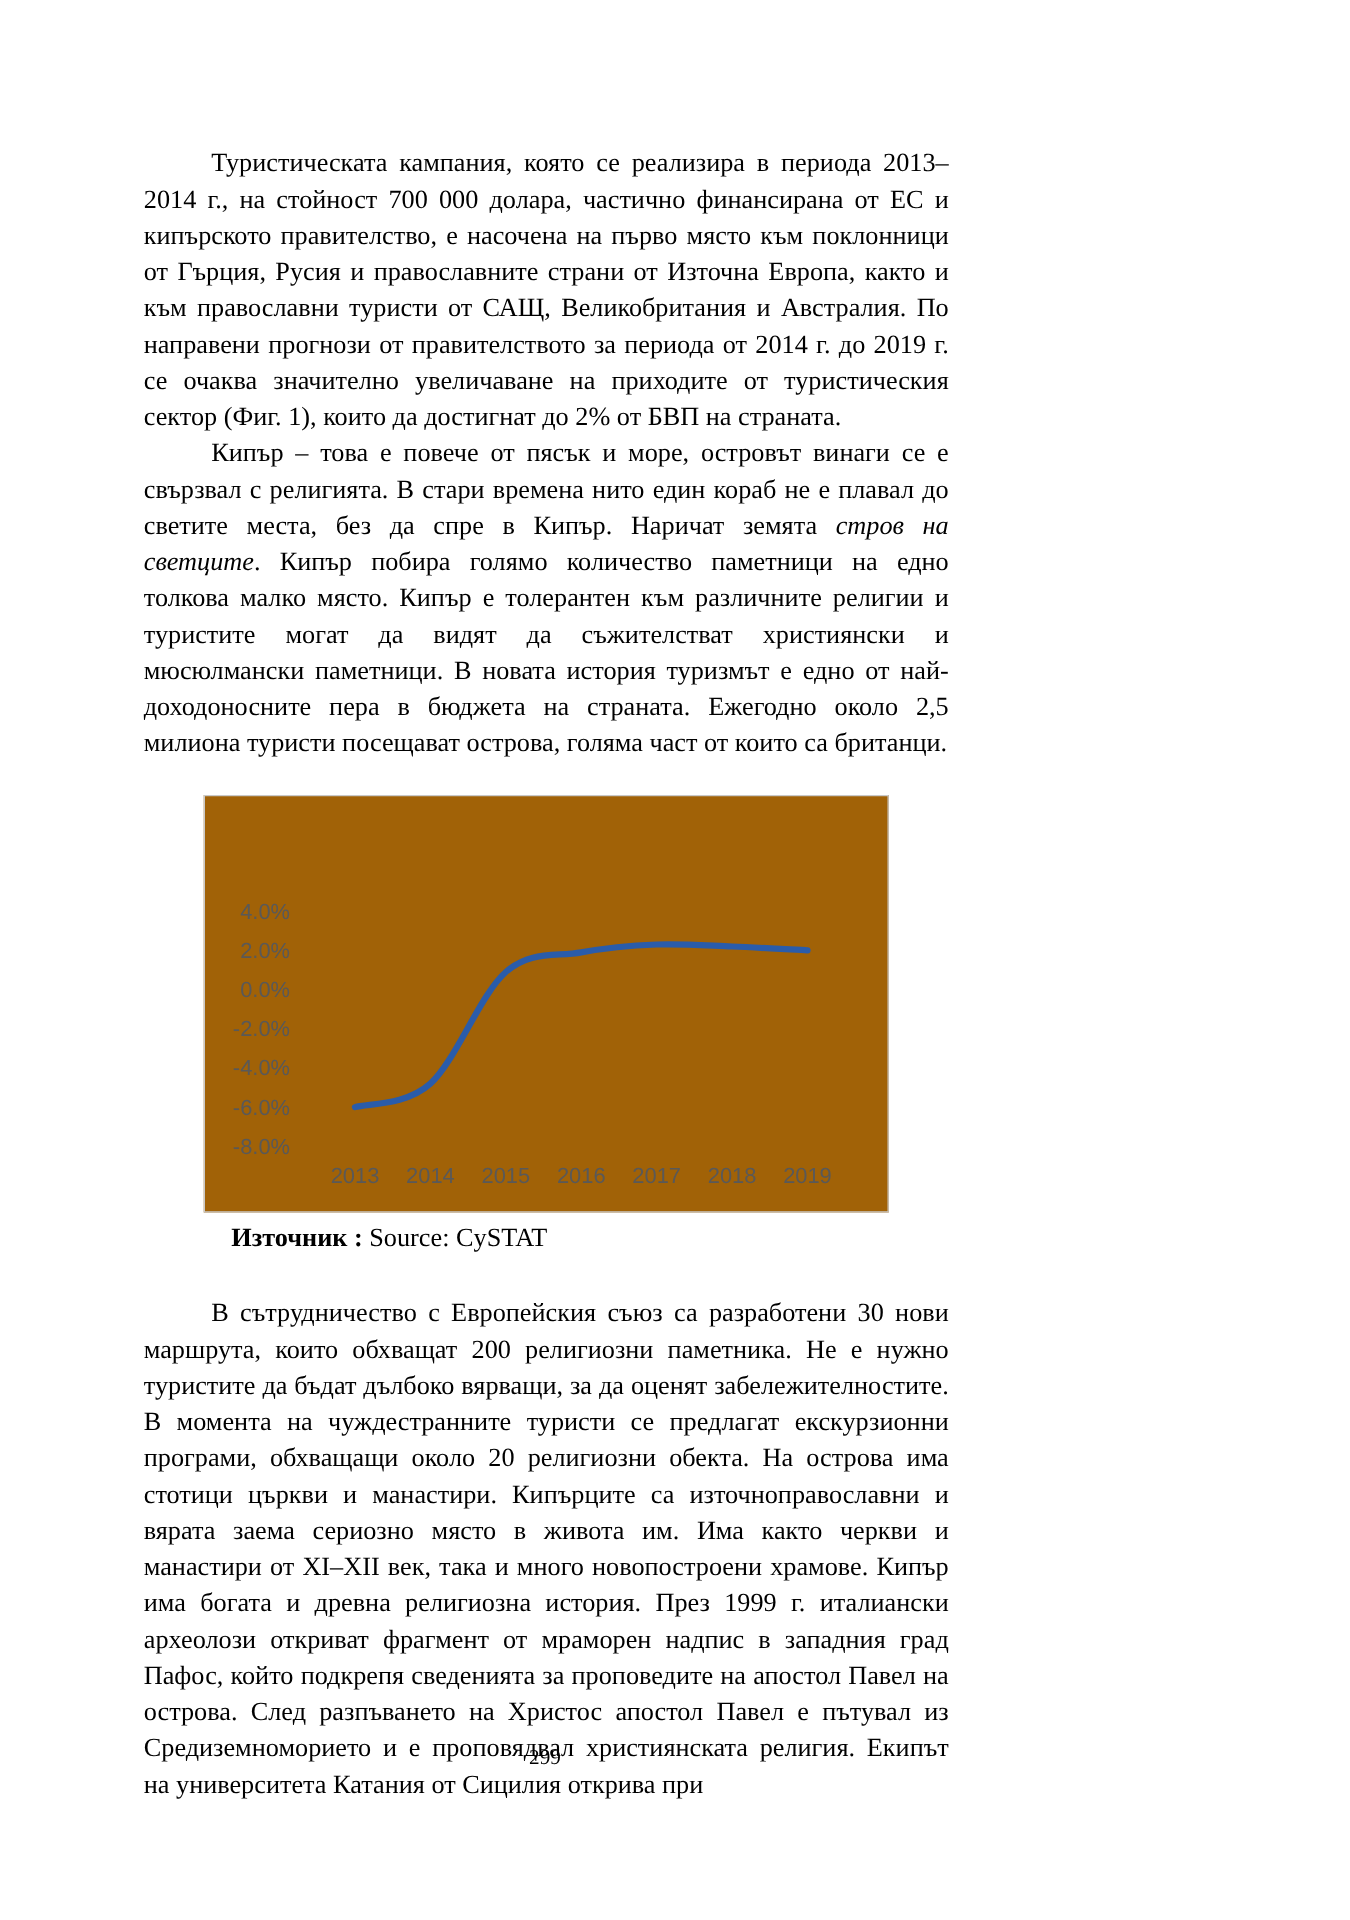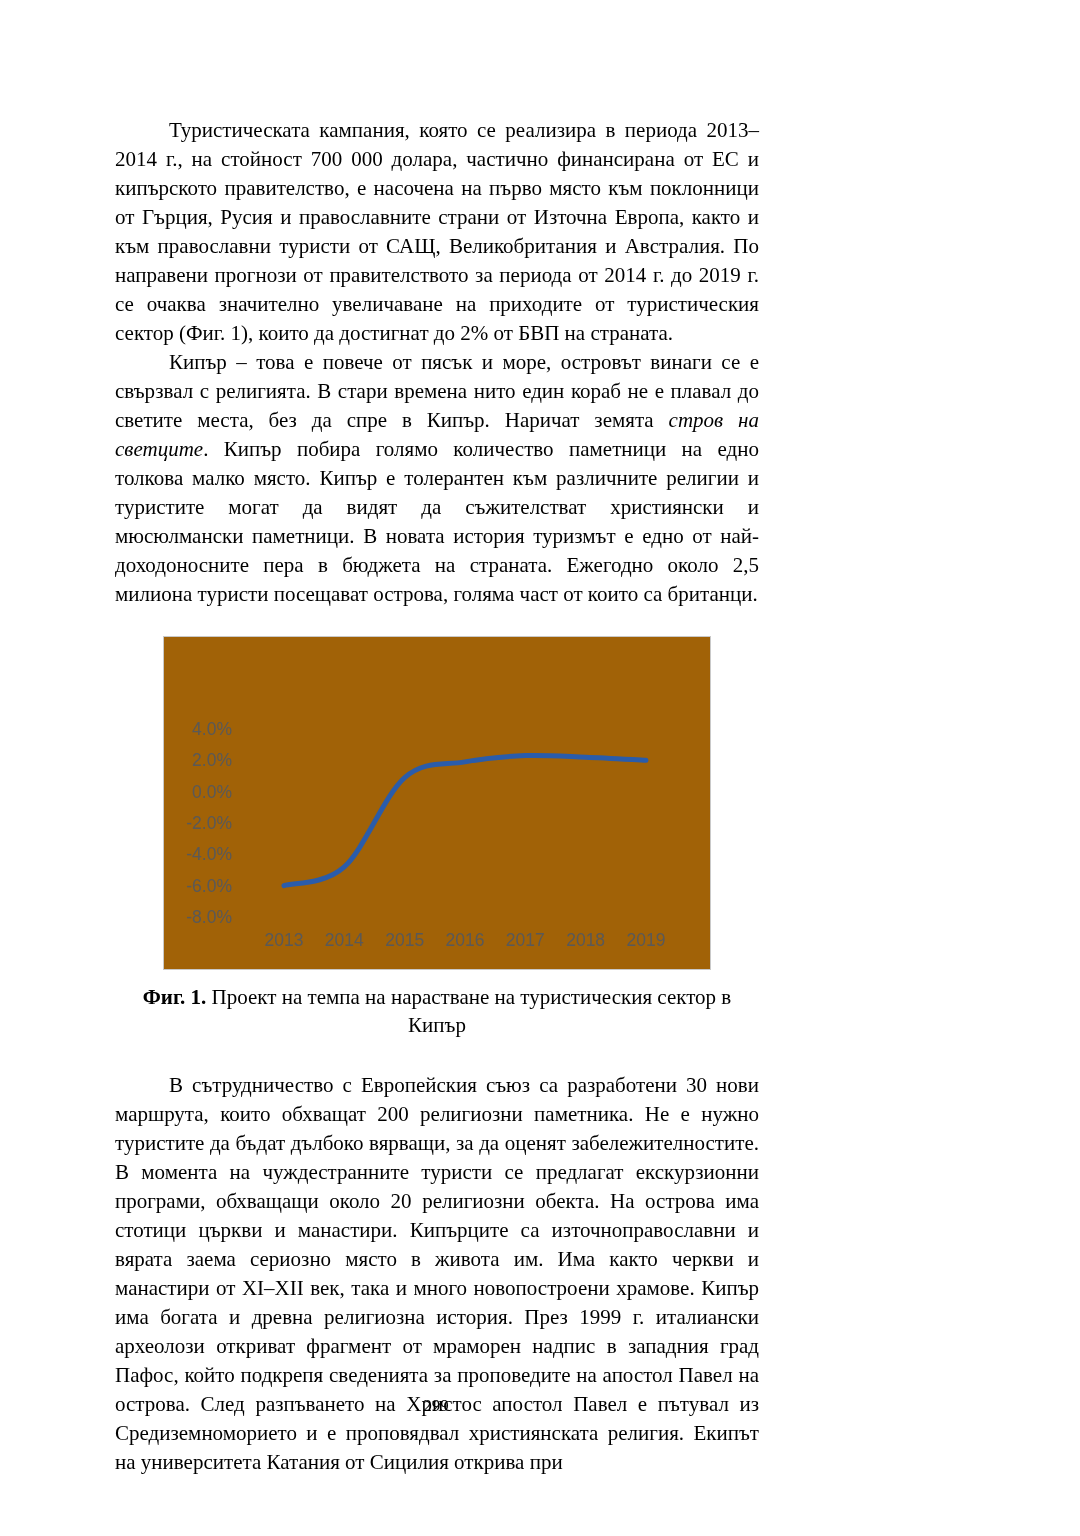--- a/index.html
+++ b/index.html
@@ -79,22 +79,22 @@
           <text x="120" y="309" text-anchor="middle" fill="#595959">2013</text>
           <text x="180.32999999999998" y="309" text-anchor="middle" fill="#595959">2014</text>
           <text x="240.66" y="309" text-anchor="middle" fill="#595959">2015</text>
           <text x="300.99" y="309" text-anchor="middle" fill="#595959">2016</text>
           <text x="361.32" y="309" text-anchor="middle" fill="#595959">2017</text>
           <text x="421.65" y="309" text-anchor="middle" fill="#595959">2018</text>
           <text x="481.98" y="309" text-anchor="middle" fill="#595959">2019</text>
           <path d="M120.0,248.7C130.1,245.5 160.2,247.9 180.3,229.9C200.4,211.9 220.5,158.1 240.7,140.6C260.8,123.1 280.9,128.6 301.0,124.9C321.1,121.2 341.2,119.4 361.3,118.6C381.4,117.9 401.5,119.4 421.6,120.2C441.8,121.0 471.9,122.8 482.0,123.3" fill="none" stroke="#2a5caa" stroke-width="5" stroke-linecap="round" stroke-linejoin="round"></path>
         </svg>
     </div>
-    <div class="caption">
-      <b>Фиг. 1.</b><span> Проект на темпа на нарастване на туристическия сектор в Кипър</span>
+    <div class="source-line">
+      <b>Източник :</b><span> Source: CySTAT</span>
     </div>
   </div>
 
   <p class="para after-figure"><span>В сътрудничество с Европейския съюз са разработени 30 нови маршрута, които обхващат 200 религиозни паметника. Не е нужно туристите да бъдат дълбоко вярващи, за да оценят забележителностите. В момента на чуждестранните туристи се предлагат екскурзионни програми, обхващащи около 20 религиозни обекта. На острова има стотици църкви и манастири. Кипърците са източноправославни и вярата заема сериозно място в живота им. Има както черкви и манастири от XI–XII век, така и много новопостроени храмове. Кипър има богата и древна религиозна история. През 1999 г. италиански археолози откриват фрагмент от мраморен надпис в западния град Пафос, който подкрепя сведенията за проповедите на апостол Павел на острова. След разпъването на Христос апостол Павел е пътувал из Средиземноморието и е проповядвал християнската религия. Екипът на университета Катания от Сицилия открива при</span></p>
 
   <div class="page-number">299</div>
 
 </div>
 
 </body></html>

